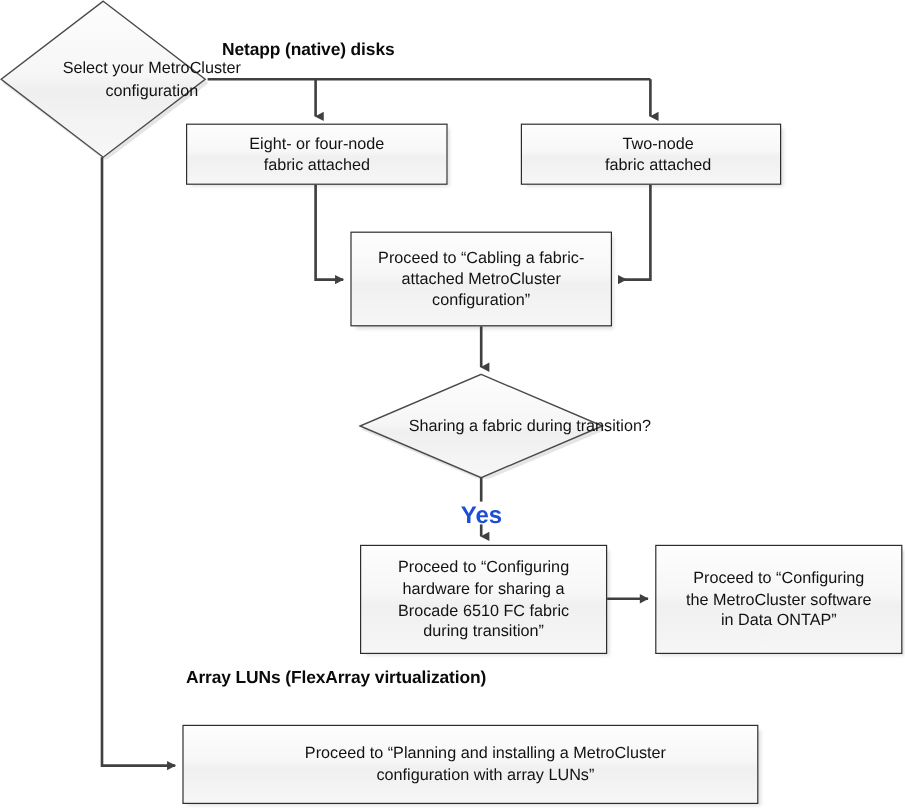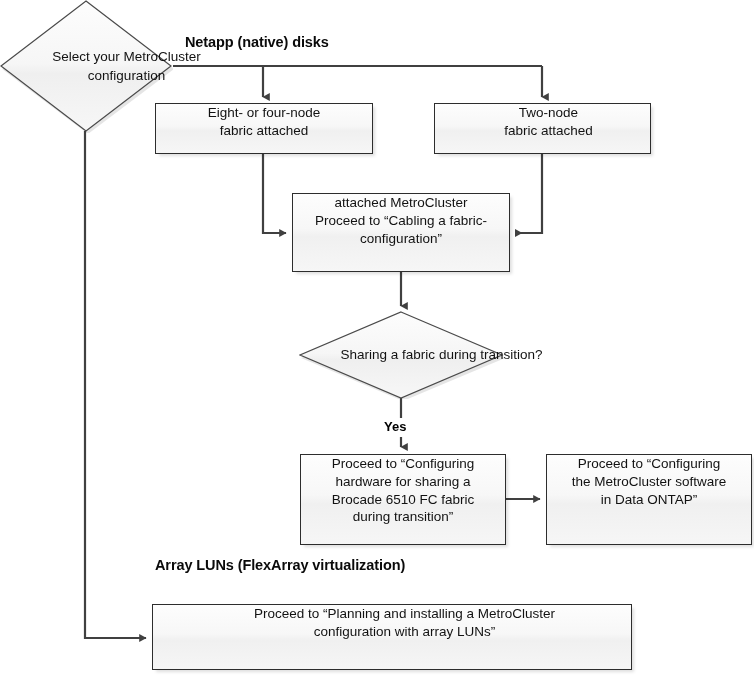--- a/index.html
+++ b/index.html
@@ -23,20 +23,21 @@
     left: 0;
     top: 0;
     width: 754px;
     height: 676px;
     pointer-events: none;
   }
   .node {
     position: absolute;
     box-sizing: border-box;
     display: flex;
+    align-items: center;
     justify-content: center;
     text-align: center;
     color: #121212;
     font-size: 13.5px;
     line-height: 1.32;
     background: linear-gradient(to bottom, #fdfdfd 0%, #f7f7f7 45%, #f0f0f0 55%, #f6f6f6 100%);
     border: 1px solid #2d2d2d;
     box-shadow: 3px 3px 3px -1px rgba(0,0,0,0.13);
   }
   .node span { display: block; padding: 0 8px; }
@@ -44,22 +45,22 @@
     position: absolute;
     font-weight: bold;
     font-size: 14.5px;
     color: #0a0a0a;
     white-space: nowrap;
     letter-spacing: -0.1px;
   }
   .edge-label {
     position: absolute;
     font-weight: bold;
-    font-size: 13px;
-    color: #000000;
+    font-size: 20px;
+    color: #1d4ed8;
     white-space: nowrap;
   }
   .diamond-wrap {
     position: absolute;
   }
   .diamond-text {
     position: absolute;
     left: 0; top: 0;
     width: 100%; height: 100%;
     display: flex;
@@ -145,22 +146,22 @@
 
   <div class="node" style="left:434px; top:103px; width:217px; height:51px;padding-left:12px;">
     <span>
       <span>Two-node</span>
       <span>fabric attached</span>
     </span>
   </div>
 
   <div class="node" style="left:292px; top:193px; width:218px; height:79px;">
     <span>
+      <span>Proceed to “Cabling a fabric-</span>
       <span>attached MetroCluster</span>
-      <span>Proceed to “Cabling a fabric-</span>
       <span>configuration”</span>
     </span>
   </div>
 
   <div class="diamond-wrap" style="left:299px; top:311px; width:205px; height:88px;">
     <svg width="205" height="88" viewBox="0 0 205 88">
       <defs>
         <linearGradient id="dg2" x1="0" y1="0" x2="0" y2="1">
           <stop offset="0%" stop-color="#fdfdfd"></stop>
           <stop offset="48%" stop-color="#f6f6f6"></stop>

